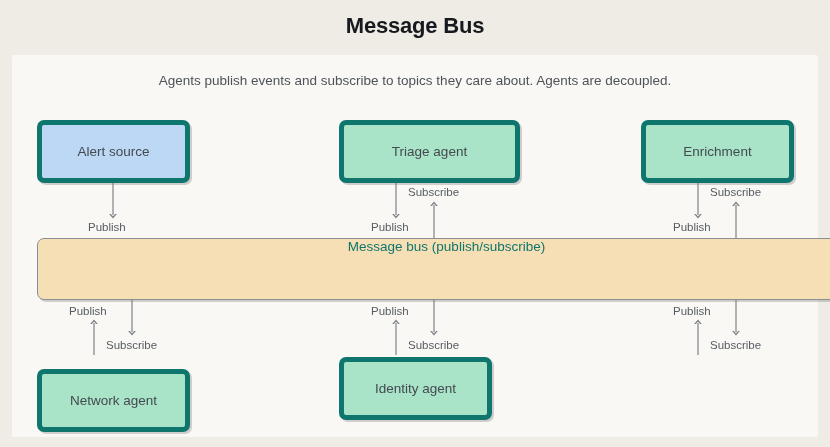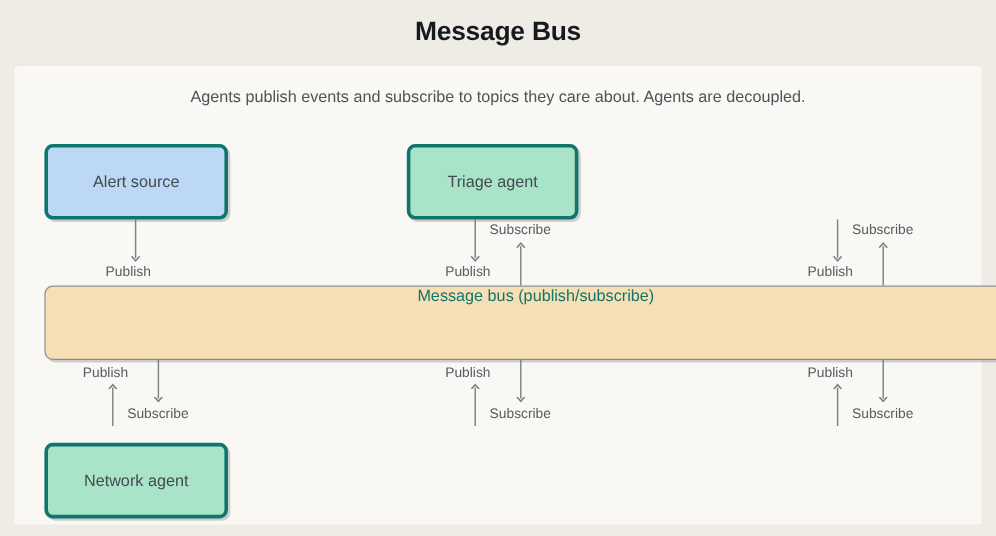--- a/index.html
+++ b/index.html
@@ -42,21 +42,21 @@
     top: 18px;
     width: 100%;
     text-align: center;
     font-size: 13.5px;
     color: #4d5358;
   }
 
   .node-box {
     position: absolute;
     box-sizing: border-box;
-    border: 3px solid #0f766e;
+    border: 5px solid #0f766e;
     border-radius: 7px;
     box-shadow: 2px 2px 0 rgba(120,120,120,0.33);
     display: flex;
     align-items: center;
     justify-content: center;
     font-size: 13.5px;
     color: #434a50;
   }
   .node-source { background: #bcd8f5; }
   .node-agent  { background: #a9e3c8; }
@@ -134,24 +134,27 @@
     <line class="edge-line" x1="422" y1="245" x2="422" y2="277" marker-end="url(#arrow-down)"></line>
 
     <line class="edge-line" x1="686" y1="300" x2="686" y2="268" marker-end="url(#arrow-up)"></line>
     <line class="edge-line" x1="724" y1="245" x2="724" y2="277" marker-end="url(#arrow-down)"></line>
   </svg>
 
   <div class="node-box node-source" style="left:25px; top:65px; width:153px; height:63px;">
     <span>Alert source</span>
   </div>
 
-  <div class="node-box node-agent" style="left:327px; top:65px; width:143px; height:63px;">
+  <div class="node-box node-agent" style="left:327px; top:65px; width:181px; height:63px;">
     <span>Triage agent</span>
   </div>
 
+  <div class="node-box node-agent" style="left:629px; top:65px; width:153px; height:63px;">
+    <span>Enrichment</span>
+  </div>
 
   <div class="edge-label" style="left:76px; top:166px;">Publish</div>
 
   <div class="edge-label" style="left:359px; top:166px;">Publish</div>
   <div class="edge-label" style="left:396px; top:131px;">Subscribe</div>
 
   <div class="edge-label" style="left:661px; top:166px;">Publish</div>
   <div class="edge-label" style="left:698px; top:131px;">Subscribe</div>
 
   <div id="bus-bar" style="left:25px; top:183px;">
@@ -164,15 +167,18 @@
   <div class="edge-label" style="left:359px; top:250px;">Publish</div>
   <div class="edge-label" style="left:396px; top:284px;">Subscribe</div>
 
   <div class="edge-label" style="left:661px; top:250px;">Publish</div>
   <div class="edge-label" style="left:698px; top:284px;">Subscribe</div>
 
   <div class="node-box node-agent" style="left:25px; top:314px; width:153px; height:63px;">
     <span>Network agent</span>
   </div>
 
+  <div class="node-box node-agent" style="left:327px; top:302px; width:153px; height:63px;">
+    <span>Identity agent</span>
+  </div>
 
 
 </div>
 
 </body></html>

